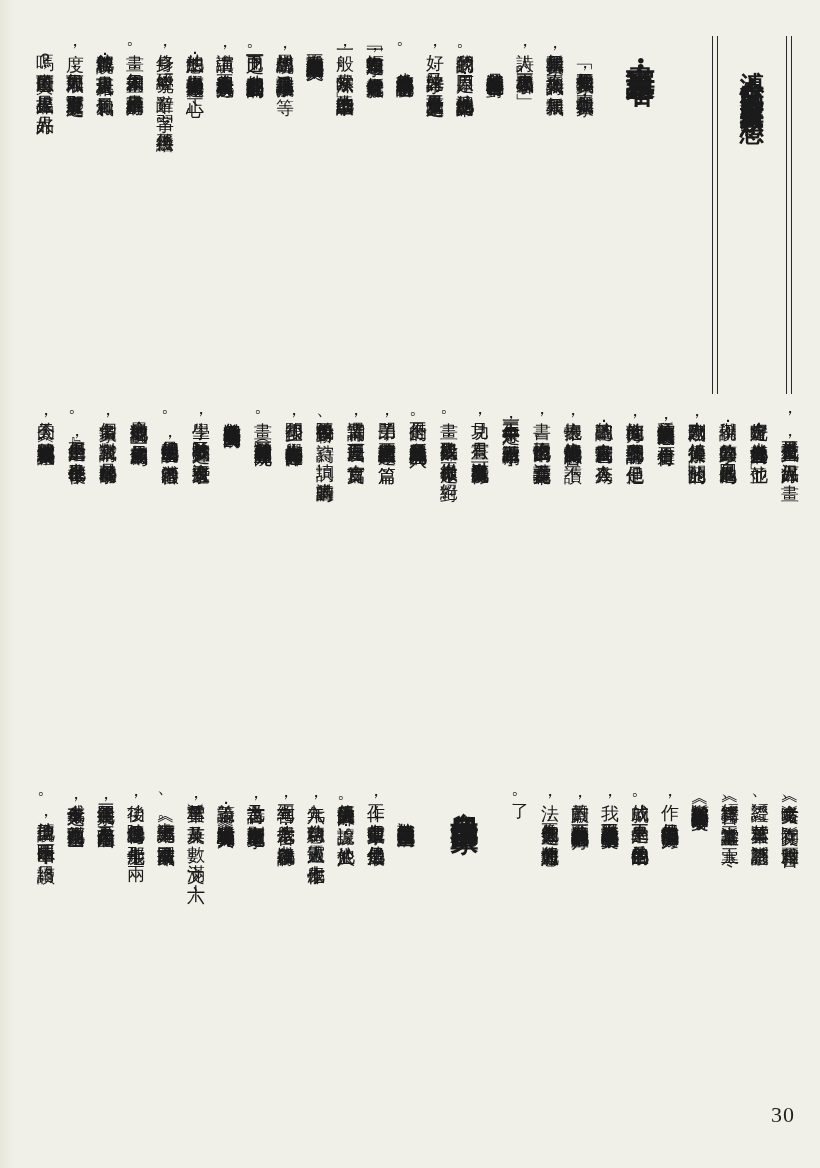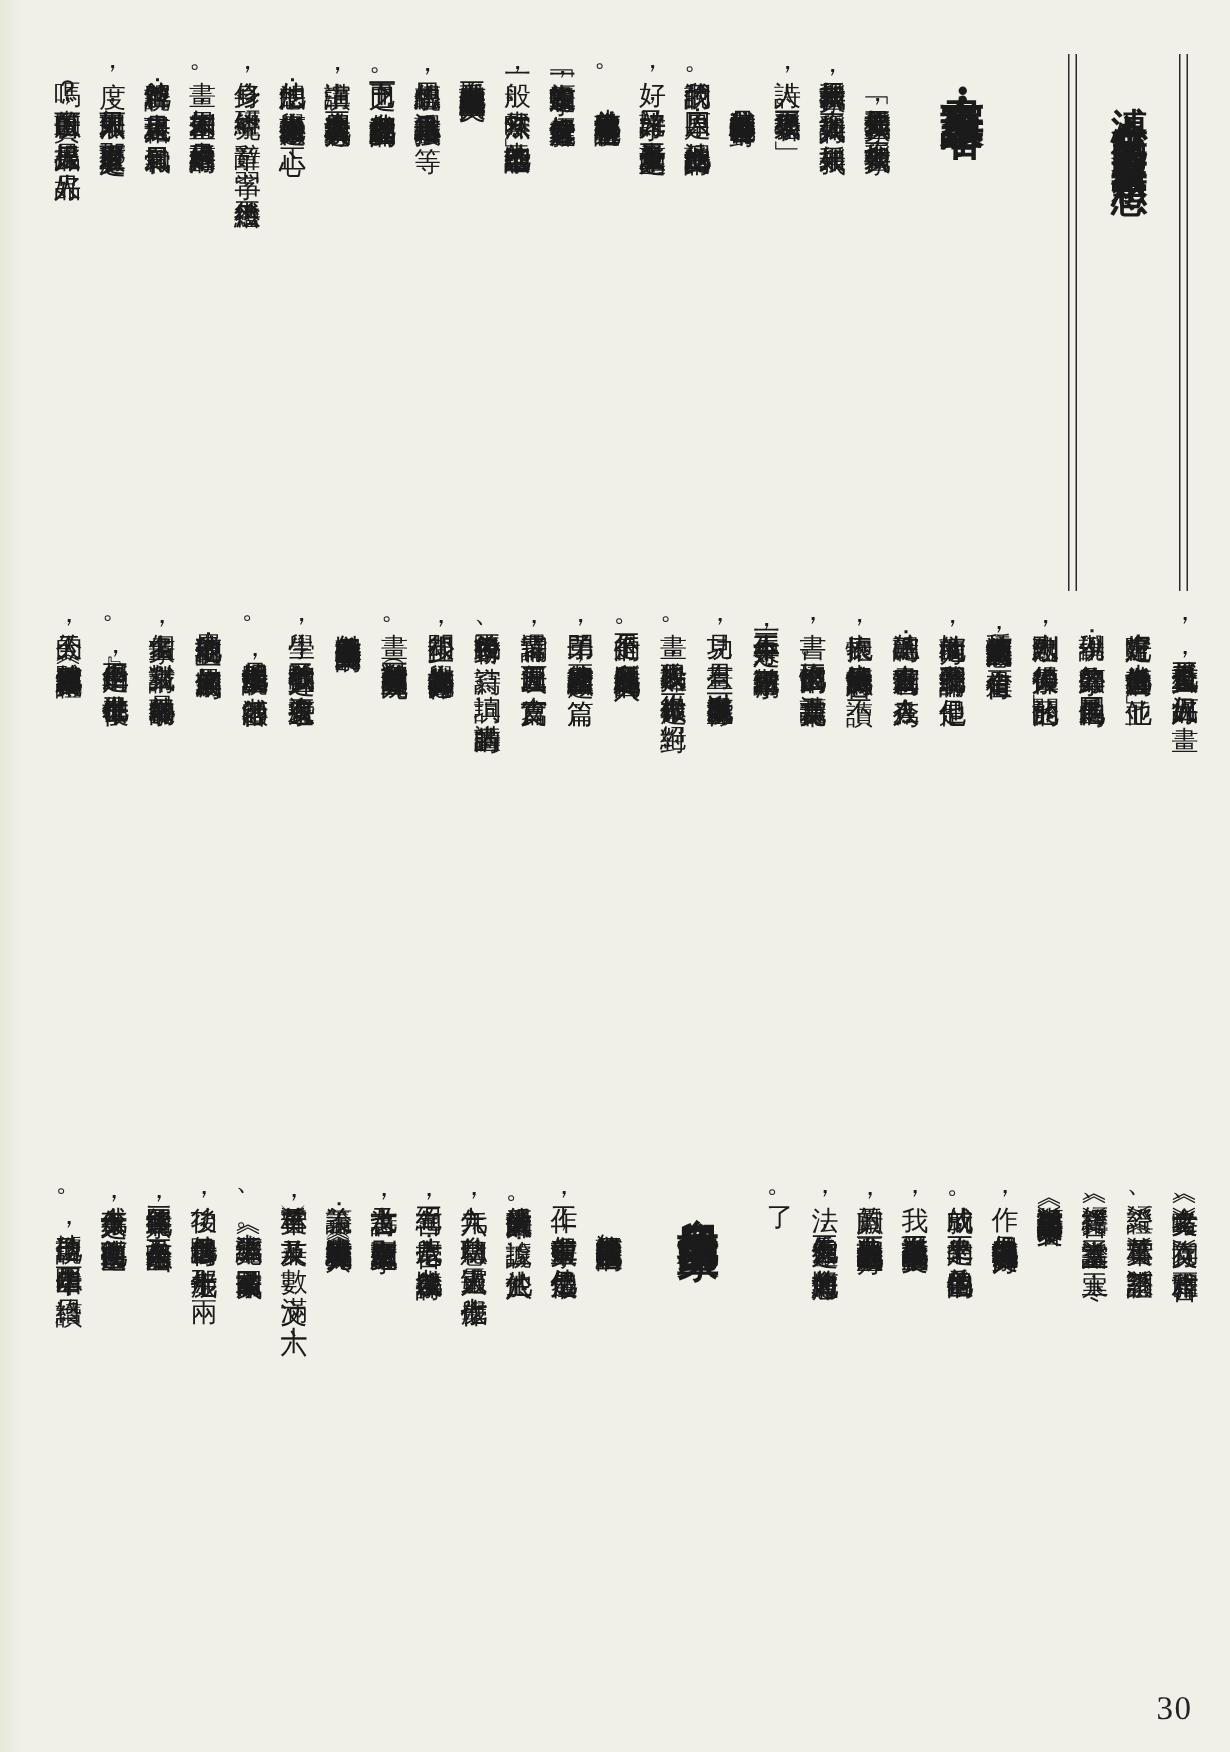--- a/index.html
+++ b/index.html
@@ -25,21 +25,21 @@
   .band2{top:408px;right:15px;height:380px;}
   .band3{top:790px;right:15px;height:380px;}
   .vcol{font-size:18px;letter-spacing:0.5px;line-height:30px;
         margin:0;white-space:nowrap;}
   .band2 .vcol{line-height:31px;}
   .vcol.indent{text-indent:1em;}
   .vhead{margin:0;font-size:29px;font-weight:700;letter-spacing:2px;
         line-height:54px;margin-left:14px;white-space:nowrap;}
   .vhead2{font-size:28px;margin-left:16px;margin-right:14px;}
 
-  .page-number{position:absolute;top:1126px;right:25px;
+  .page-number{position:absolute;top:1102px;right:25px;
         font-size:22px;letter-spacing:1px;color:#222;}
 </style>
 </head>
 <body>
 
 <div class="page">
 
   <div class="title-strip">
     <div class="drule"></div>
     <div class="vtitle">溥心畬先生的畫與其敎學思想</div>

